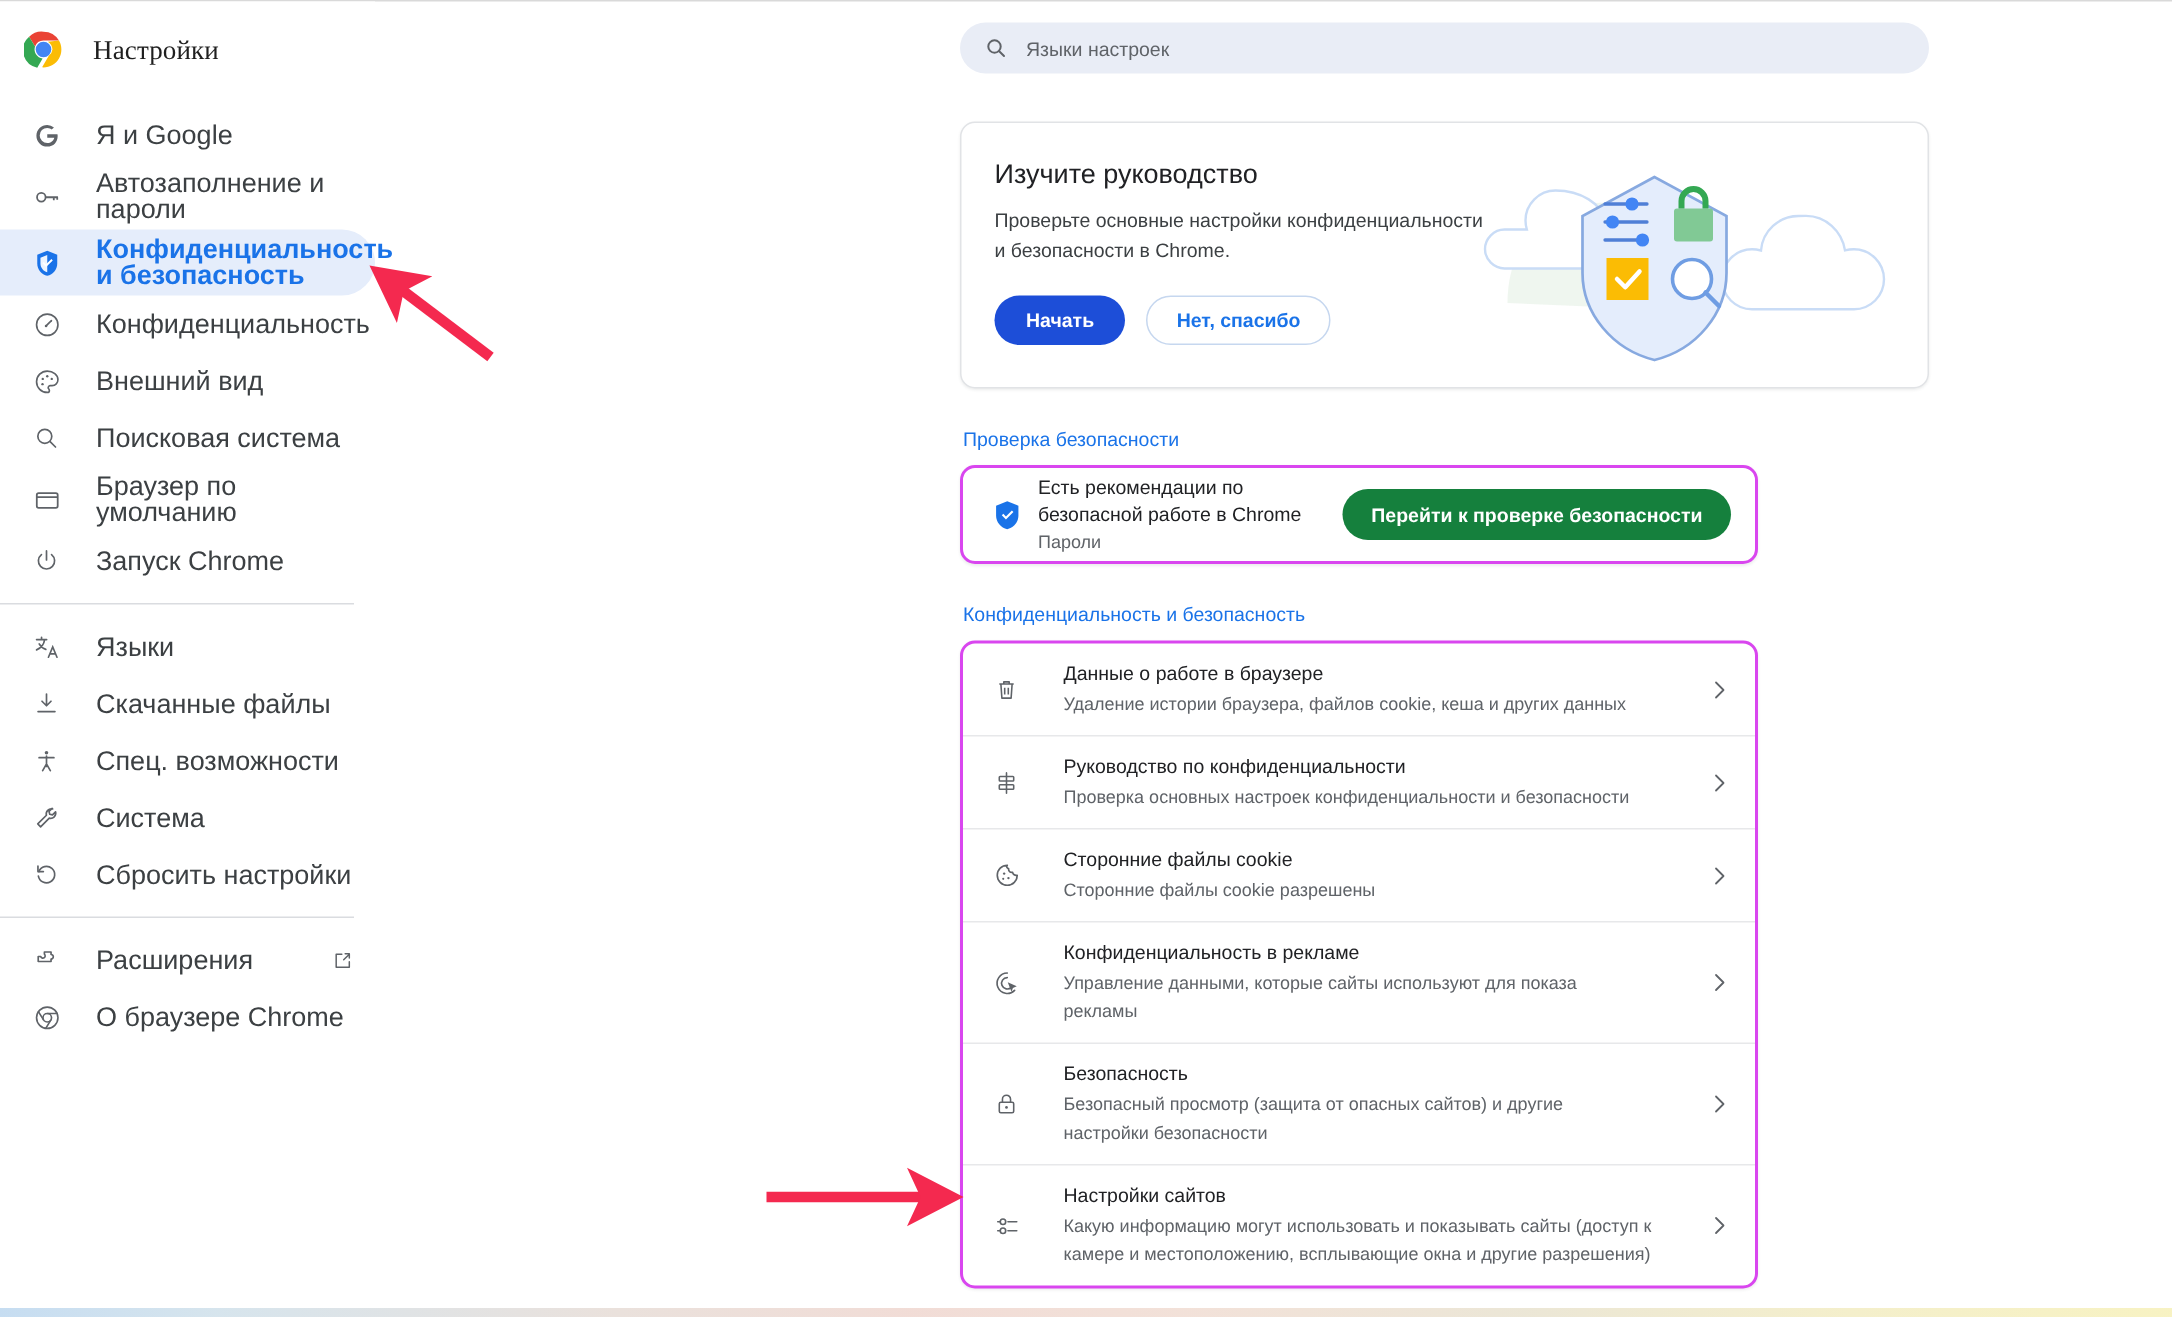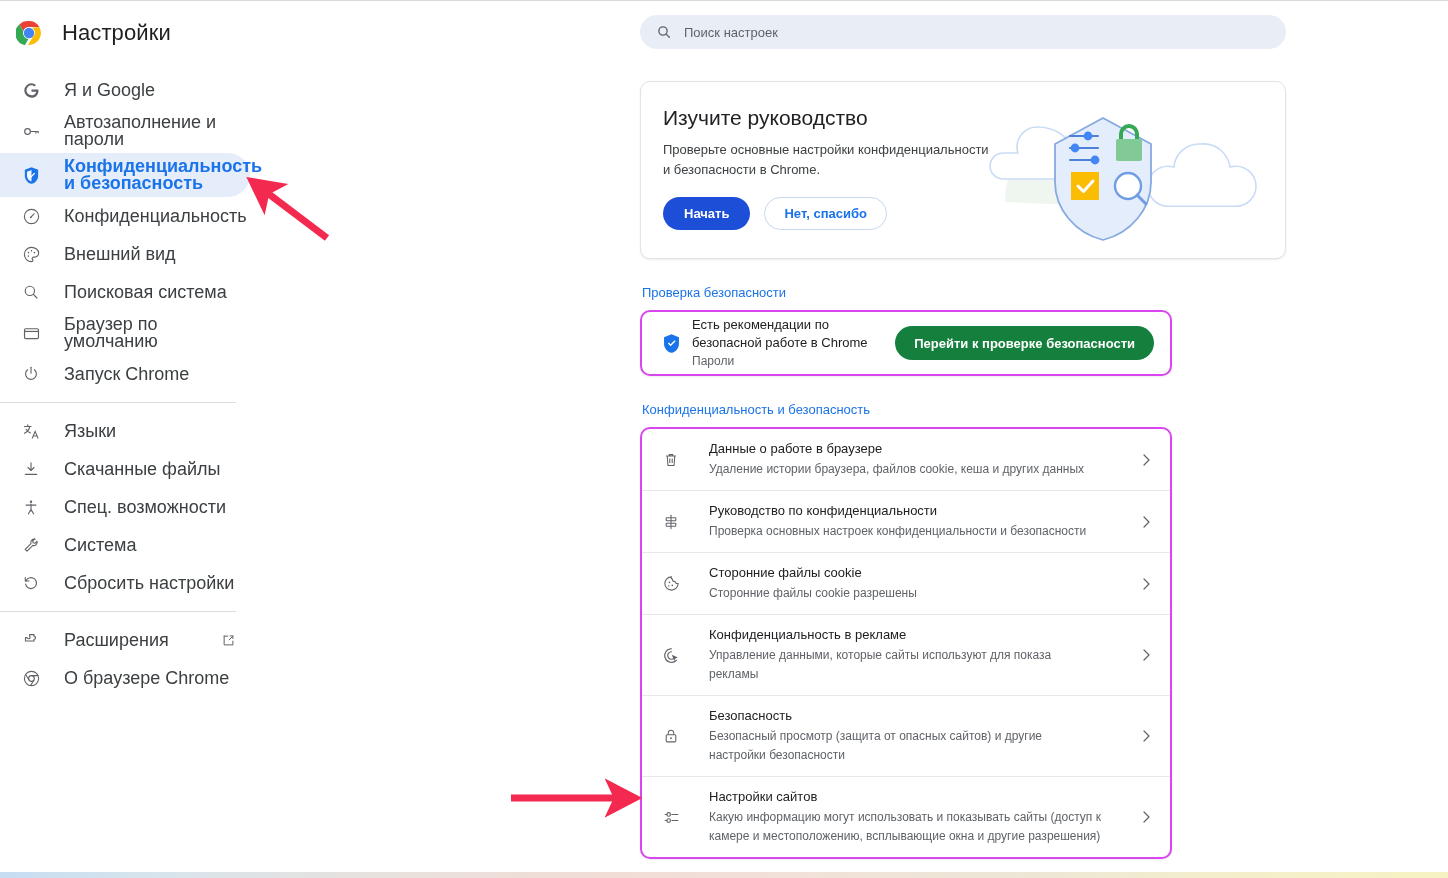--- a/index.html
+++ b/index.html
@@ -18,21 +18,21 @@
   .bottom-strip {
     position: absolute; left: 0; bottom: 0; width: 1448px; height: 6px;
     background: linear-gradient(90deg,#bcd7ef 0%,#cfe0ea 10%,#e6dcd6 28%,#efd6cf 42%,#f0dcd2 55%,#e8e2cf 70%,#f2ecc2 85%,#f6f0b8 100%);
     opacity: .85;
   }
 
   
   .sidebar { position: absolute; left: 0; top: 1px; width: 250px; height: 877px; background: #fff; padding-top: 8px; }
   .brand { display: flex; align-items: center; height: 48px; padding-left: 16px; margin-bottom: 14px; }
   .brand-logo { width: 26px; height: 26px; flex: 0 0 26px; margin-right: 20px; }
-  .brand-title { font-size: 22px; color: #1f1f1f; letter-spacing: .1px; }
+  .brand-title { font-size: 18px; color: #1f1f1f; letter-spacing: .1px; font-family: Liberation Serif, serif; }
 
   .nav-item {
     position: relative; display: flex; align-items: center;
     min-height: 38px; padding: 5px 14px 5px 0; margin-bottom: 0;
     border-radius: 0 100px 100px 0; cursor: pointer;
     color: #3c4043; font-size: 18px; line-height: 17px;
   }
   .nav-item .ico { flex: 0 0 26px; width: 26px; height: 22px; margin-left: 18px; margin-right: 20px; display: flex; align-items: center; justify-content: center; color: #5f6368; }
   .nav-item .lbl { flex: 1 1 auto; }
   .nav-item.selected { background: #e5edfb; color: #1a73e8; font-weight: bold; }
@@ -51,21 +51,21 @@
   .searchbar .s-ph { color: #5f6368; font-size: 13px; }
 
   .content { position: absolute; left: 390px; top: 80px; width: 646px; }
 
   .promo {
     position: relative; width: 646px; height: 178px; background: #fff;
     border: 1px solid #e1e3e6; border-radius: 10px; box-shadow: 0 1px 2px rgba(60,64,67,.10);
     overflow: hidden;
   }
   .promo-text { position: absolute; left: 22px; top: 24px; width: 360px; }
-  .promo-h { font-size: 21px; color: #202124; margin-bottom: 10px; }
+  .promo-h { font-size: 18px; color: #202124; margin-bottom: 10px; }
   .promo-p { font-size: 13px; color: #3c4043; line-height: 20px; width: 335px; }
   .promo-btns { position: absolute; left: 22px; top: 115px; display: flex; align-items: center; gap: 14px; }
   .btn-primary {
     background: #1d4ed8; color: #fff; border: none; border-radius: 17px;
     height: 33px; padding: 0 21px; font-size: 13px; font-weight: bold; cursor: pointer;
     font-family: inherit;
   }
   .btn-outline {
     background: #fff; color: #1a73e8; border: 1px solid #c6d7ef; border-radius: 17px;
     height: 33px; padding: 0 19px; font-size: 13px; font-weight: bold; cursor: pointer;
@@ -293,21 +293,21 @@
 
   <div class="main">
 
     <div class="searchbar">
       <span class="s-ico">
         <svg width="16" height="16" viewBox="0 0 24 24" fill="none" stroke="currentColor" stroke-width="2">
           <circle cx="10.5" cy="10.5" r="6.2"></circle>
           <path d="M15.2 15.2 20 20" stroke-linecap="round"></path>
         </svg>
       </span>
-      <span class="s-ph">Поиск настроек</span>
+      <span class="s-ph">Языки настроек</span>
     </div>
 
     <div class="content">
 
       <div class="promo">
         <div class="promo-art">
           <svg width="300" height="178" viewBox="0 0 300 178">
             <path d="M20 120c0-88 120-92 140 6z" fill="#e9f3ea" opacity=".75"></path>
             <path d="M52 45c-11 0-20 9-20 20 0 2 .3 4 .9 6H18c-7 0-13 6-13 13s6 13 13 13h70c9 0 16-7 16-16s-7-16-16-16c-1 0-2 .1-3 .3C83 54 69 45 52 45z" fill="#fff" stroke="#c9dcf6" stroke-width="1.6"></path>
             <path d="M214 62c-13 0-24 10-25 23-2-.5-4-.8-6-.8-11 0-20 9-20 20s9 20 20 20h68c11 0 20-9 20-20s-9-20-20-20c-2 0-4 .2-6 .7-2-13-13-23-26-23z" fill="#fff" stroke="#c9dcf6" stroke-width="1.6"></path>

